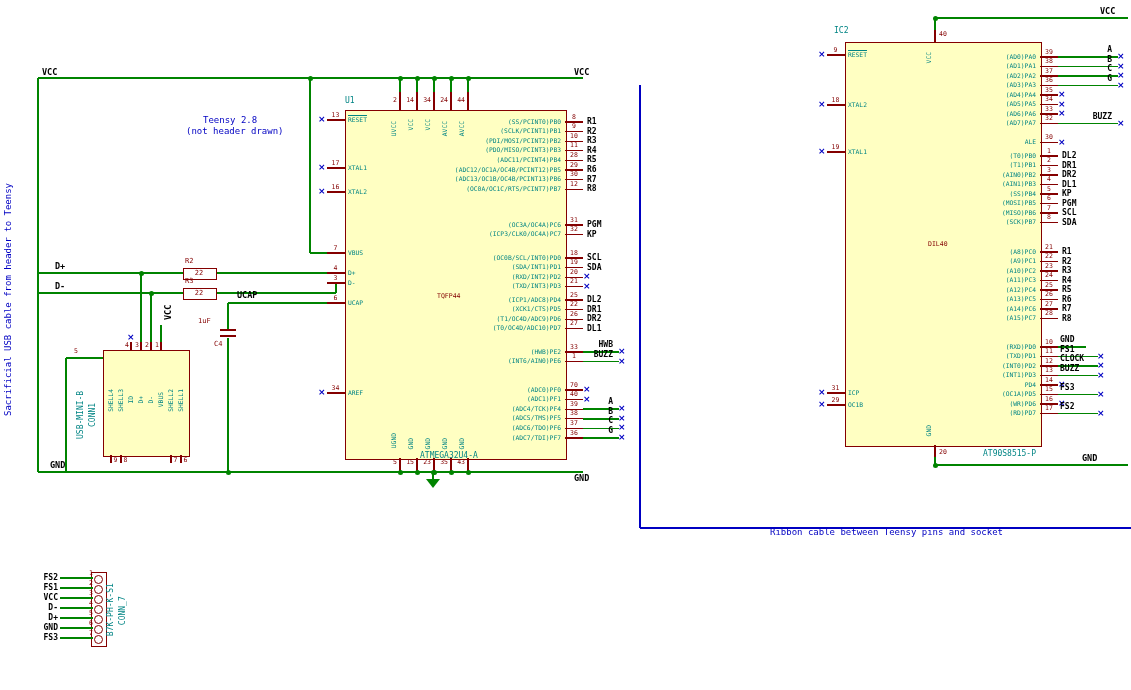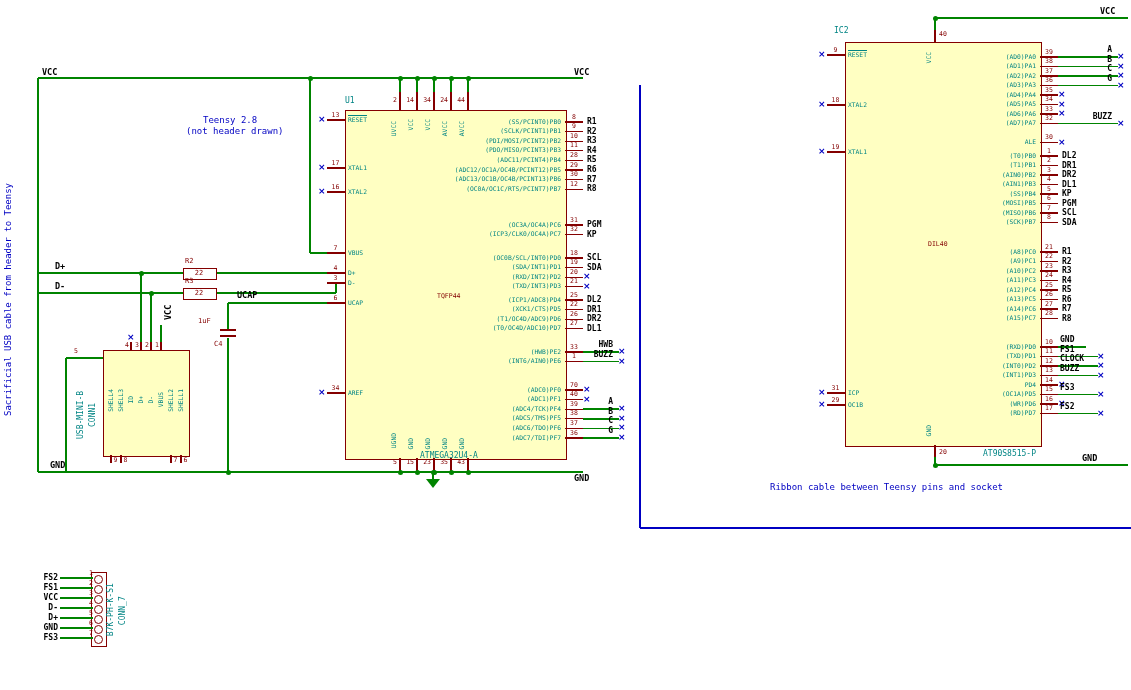--- a/index.html
+++ b/index.html
@@ -22,21 +22,21 @@
   .vnote{left:4px;top:75px;height:450px}
 </style>
 </head>
 <body>
 
 <div id="canvas">
 
   <div class="note vnote">Sacrificial USB cable from header to Teensy</div>
   <div class="note" style="left:203px;top:116px">Teensy 2.8</div>
   <div class="note" style="left:186px;top:127px">(not header drawn)</div>
-  <div class="note" style="left:770px;top:483px">Ribbon cable between Teensy pins and socket</div>
+  <div class="note" style="left:770px;top:528px">Ribbon cable between Teensy pins and socket</div>
 
   <div class="net" style="left:42px;top:68px">VCC</div>
   <div class="net" style="left:574px;top:68px">VCC</div>
   <div class="net" style="left:1100px;top:7px">VCC</div>
   <div class="net vnet" style="left:164px;top:297px;height:30px">VCC</div>
   <div class="net" style="left:50px;top:461px">GND</div>
   <div class="net" style="left:574px;top:474px">GND</div>
   <div class="net" style="left:1082px;top:454px">GND</div>
   <div class="net" style="left:55px;top:262px">D+</div>
   <div class="net" style="left:55px;top:282px">D-</div>

